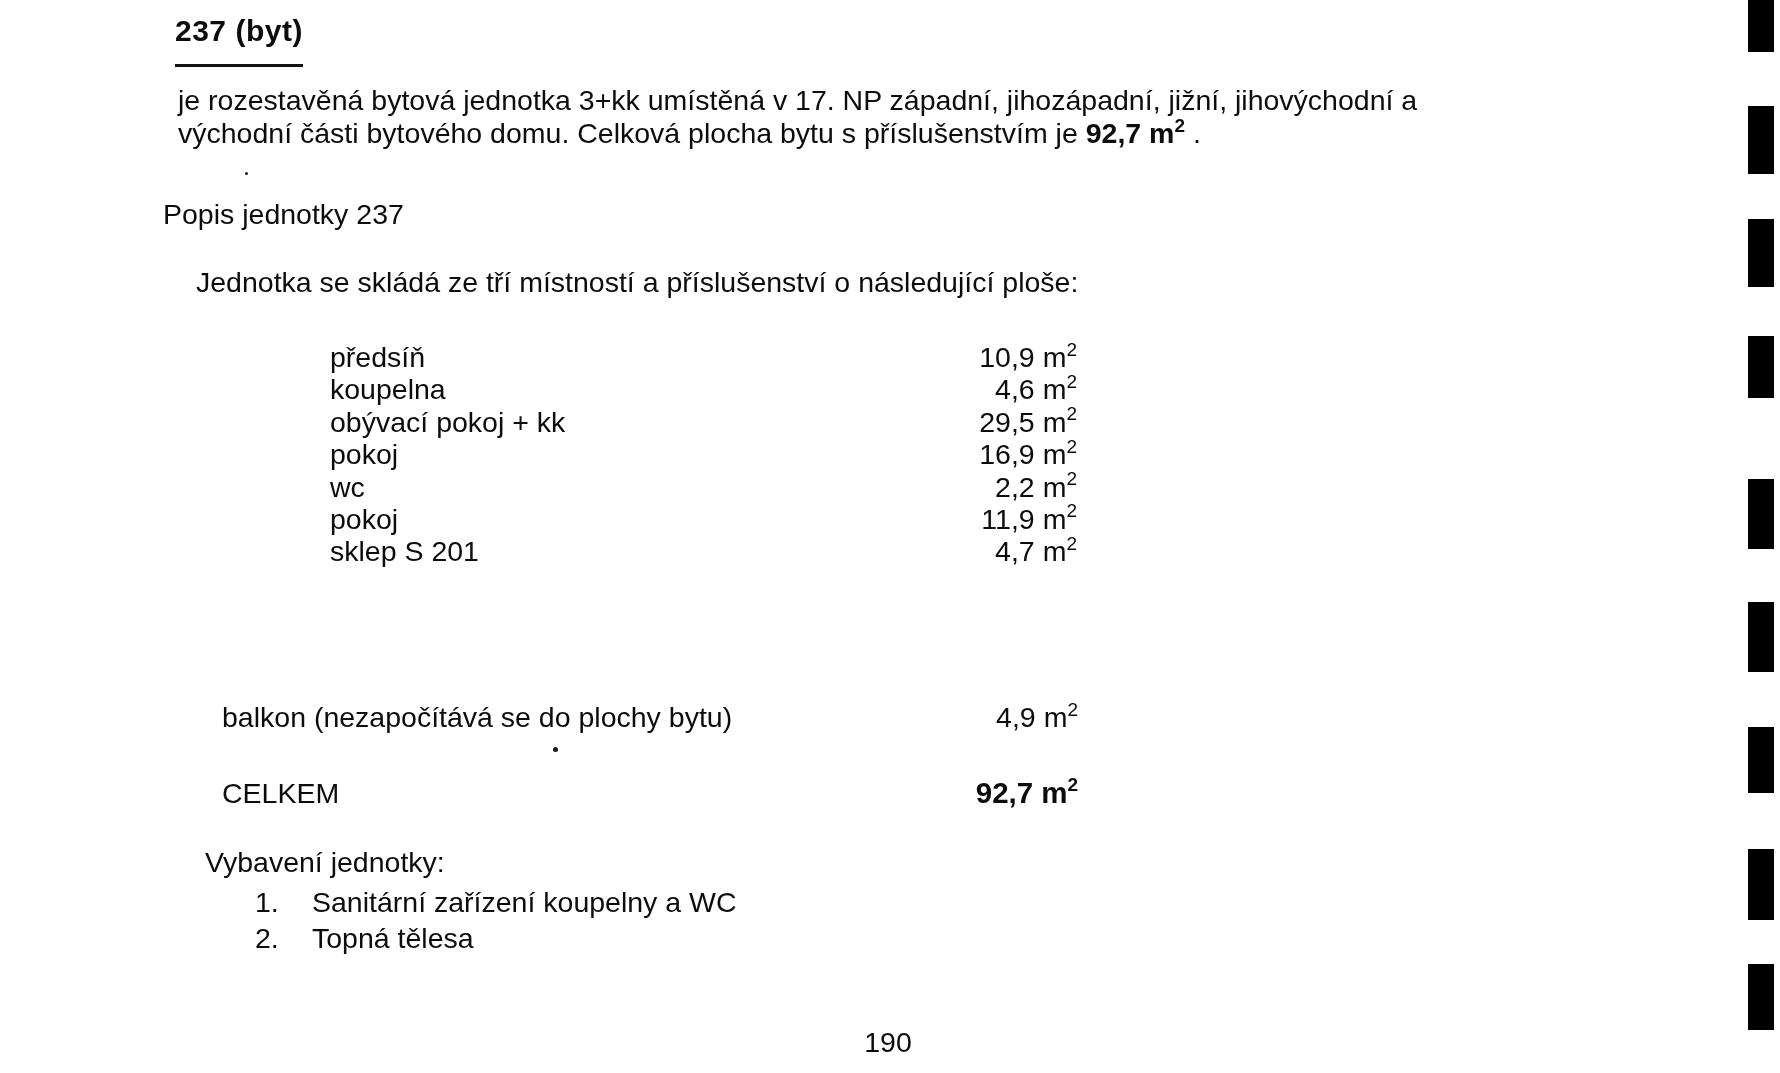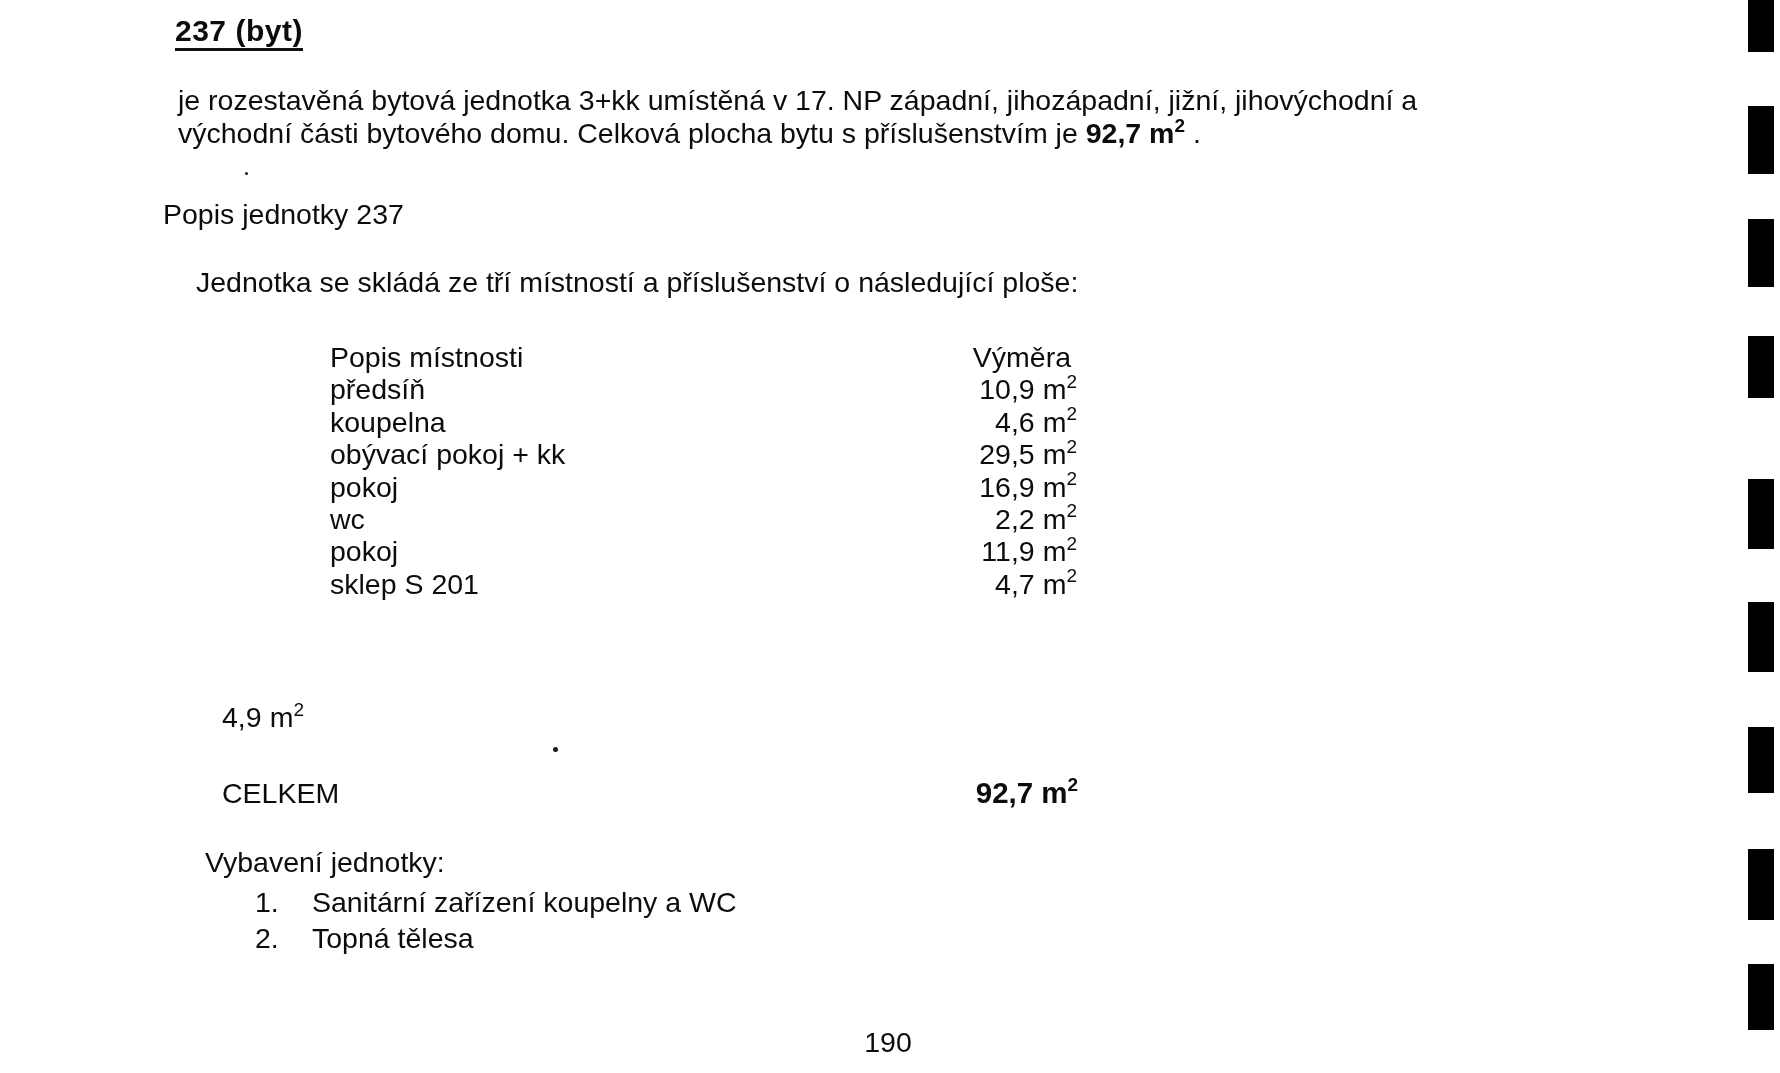--- a/index.html
+++ b/index.html
@@ -11,21 +11,21 @@
     font-family:"Liberation Sans", sans-serif;
     font-size:28.5px;
     overflow:hidden;
   }
   .abs { position:absolute; }
 
   .doc-heading {
     left:175px; top:14px;
     font-size:30px; font-weight:700;
     border-bottom:3.5px solid #111;
-    padding-bottom:0;
+    padding-bottom:16px;
     letter-spacing:0.5px;
     display:inline-block;
   }
 
   .intro { left:178px; top:84px; width:1240px; line-height:33px; }
   .intro b sup, .bold-sup { font-weight:700; }
 
   sup {
     font-size:19px;
     line-height:0;
@@ -88,24 +88,20 @@
 <div class="abs intro">
   <span>je rozestavěná bytová jednotka 3+kk umístěná v 17. NP západní, jihozápadní, jižní, jihovýchodní a</span><br>
   <span>východní části bytového domu. Celková plocha bytu s příslušenstvím je </span><b><span>92,7 m</span><sup class="bold-sup">2</sup></b><span> .</span>
 </div>
 
 <div class="abs subheading">Popis jednotky 237</div>
 
 <div class="abs table-intro">Jednotka se skládá ze tří místností a příslušenství o následující ploše:</div>
 
 <div class="abs rooms">
-  <div class="room-row header">
-    <span class="lbl">Popis místnosti</span>
-    <span class="val">Výměra</span>
-  </div>
   <div class="room-row">
     <span class="lbl">předsíň</span>
     <span class="val"><span>10,9</span><span class="unit"><span>m</span><sup>2</sup></span></span>
   </div>
   <div class="room-row">
     <span class="lbl">koupelna</span>
     <span class="val"><span>4,6</span><span class="unit"><span>m</span><sup>2</sup></span></span>
   </div>
   <div class="room-row">
     <span class="lbl">obývací pokoj + kk</span>
@@ -123,20 +119,21 @@
     <span class="lbl">pokoj</span>
     <span class="val"><span>11,9</span><span class="unit"><span>m</span><sup>2</sup></span></span>
   </div>
   <div class="room-row">
     <span class="lbl">sklep S 201</span>
     <span class="val"><span>4,7</span><span class="unit"><span>m</span><sup>2</sup></span></span>
   </div>
 </div>
 
 <div class="abs wide-row balkon-row">
+  <span class="lbl">balkon (nezapočítává se do plochy bytu)</span>
   <span class="val"><span>4,9</span><span class="unit"><span>m</span><sup>2</sup></span></span>
 </div>
 
 <div class="abs wide-row total-row">
   <span class="lbl">CELKEM</span>
   <span class="val"><span>92,7</span><span class="unit"><span>m</span><sup>2</sup></span></span>
 </div>
 
 <div class="abs equip-title">Vybavení jednotky:</div>
 <div class="abs equip-list">

